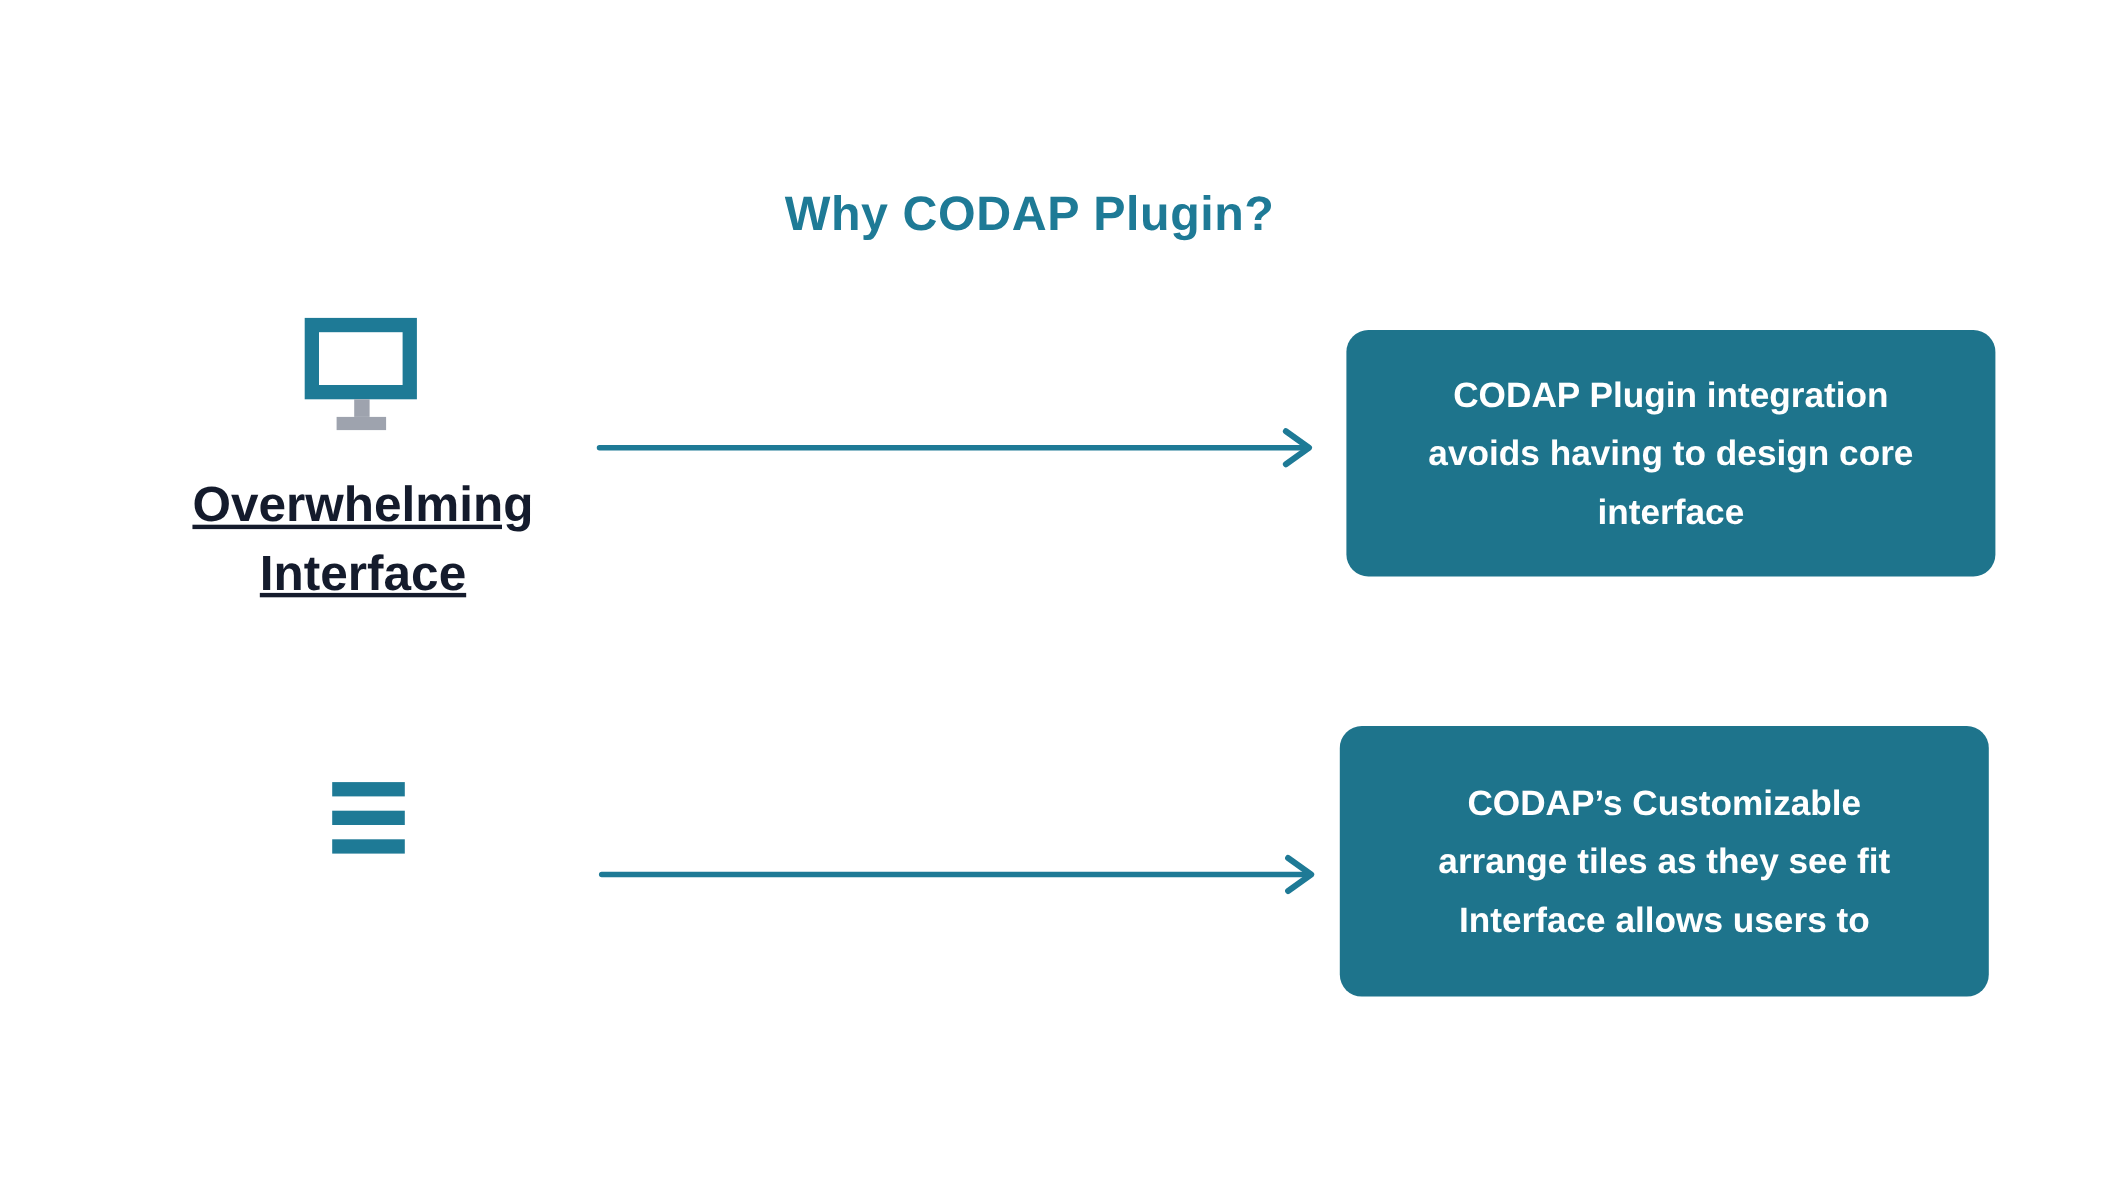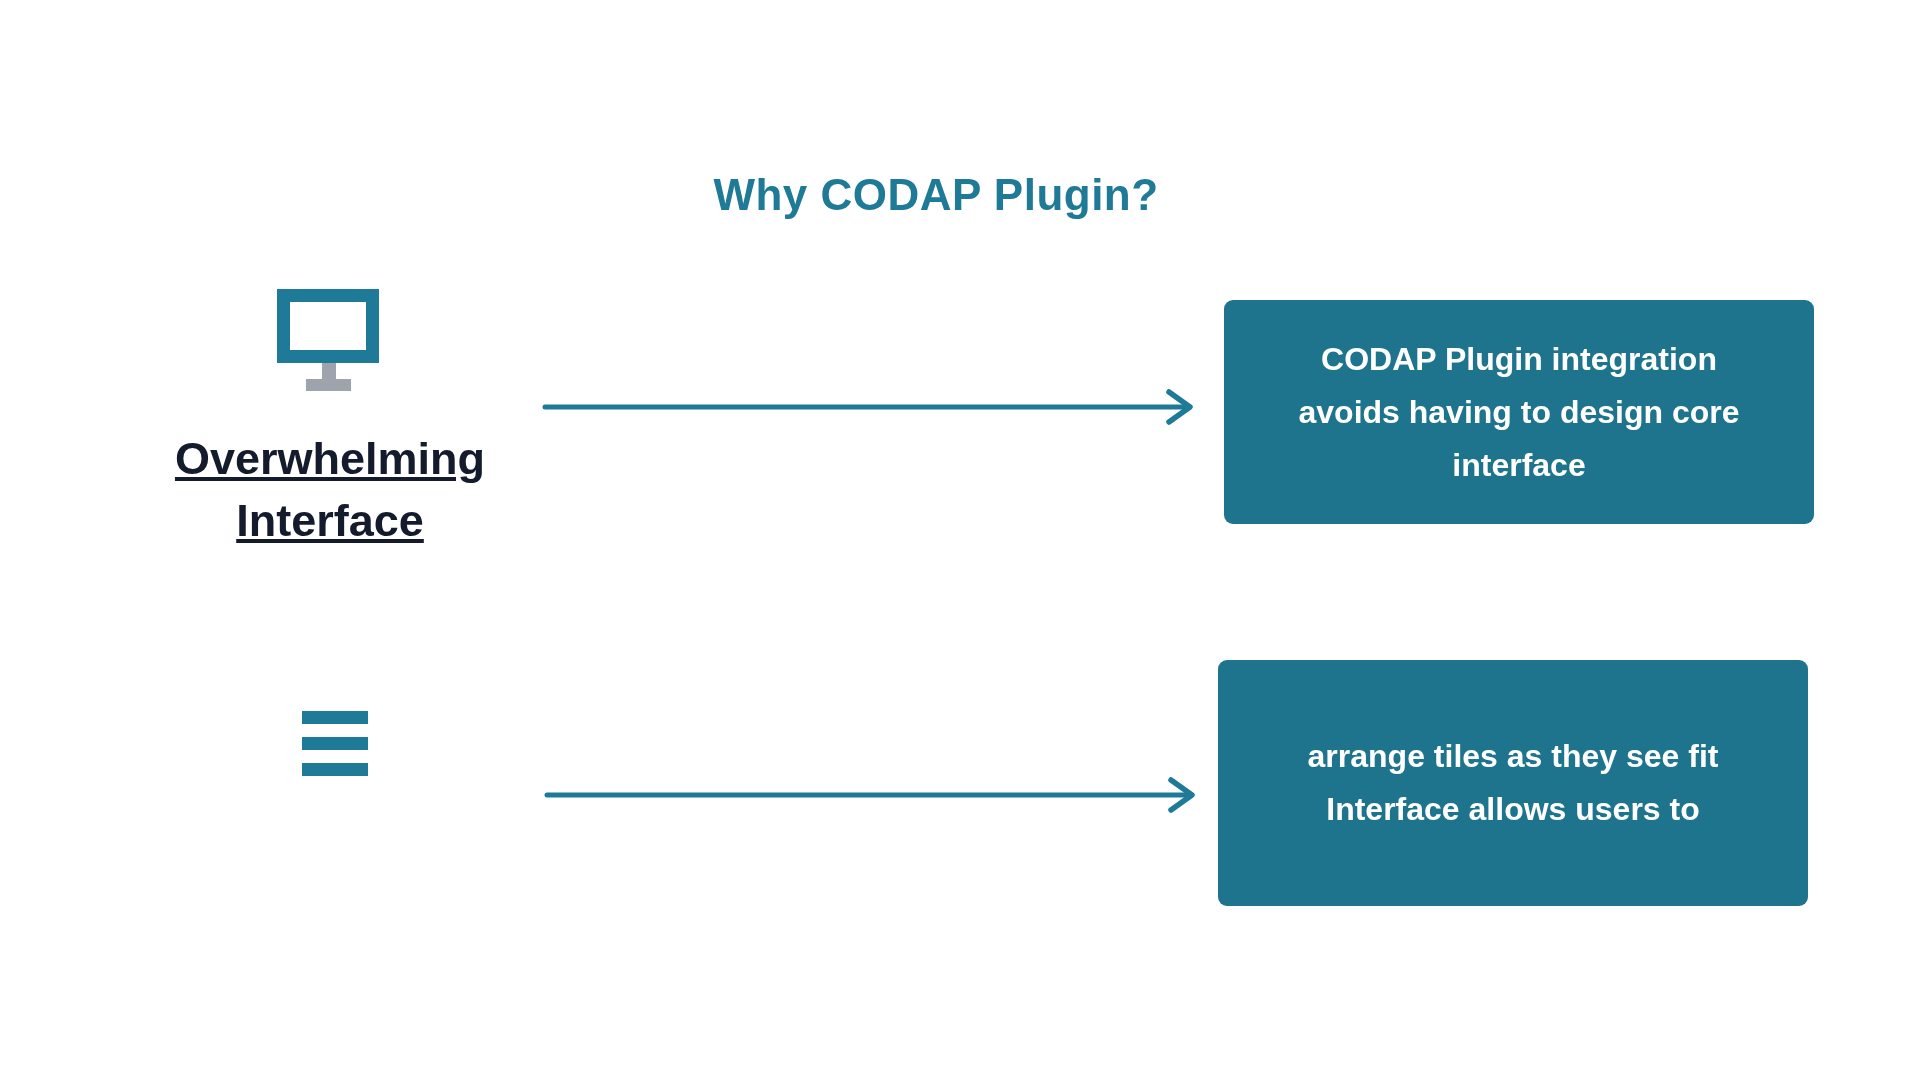--- a/index.html
+++ b/index.html
@@ -89,21 +89,21 @@
   
   .arrow { position: absolute; color: var(--teal); }
   .arrow.first  { left: 540px; top: 379px; }
   .arrow.second { left: 542px; top: 767px; }
 
   
   .info-box {
     position: absolute;
     box-sizing: border-box;
     background: var(--boxteal);
-    border-radius: 9px;
+    border-radius: 20px;
     display: flex;
     flex-direction: column;
     align-items: center;
     justify-content: center;
     text-align: center;
     color: #ffffff;
     font-size: 32px;
     font-weight: bold;
     line-height: 53px;
     padding: 0 30px;
@@ -148,17 +148,18 @@
 
   <div class="row-label second">
   </div>
 
   <svg class="arrow second" width="670" height="56" viewBox="0 0 670 56">
     <line x1="5" y1="28" x2="646" y2="28" stroke="currentColor" stroke-width="5" stroke-linecap="round"></line>
     <polyline points="629,13 650,28 629,43" fill="none" stroke="currentColor" stroke-width="5.5" stroke-linecap="round" stroke-linejoin="round"></polyline>
   </svg>
 
   <div class="info-box second">
+    <div>CODAP’s Customizable</div>
     <div>arrange tiles as they see fit</div>
     <div>Interface allows users to</div>
   </div>
 
 </div>
 
 </body></html>

